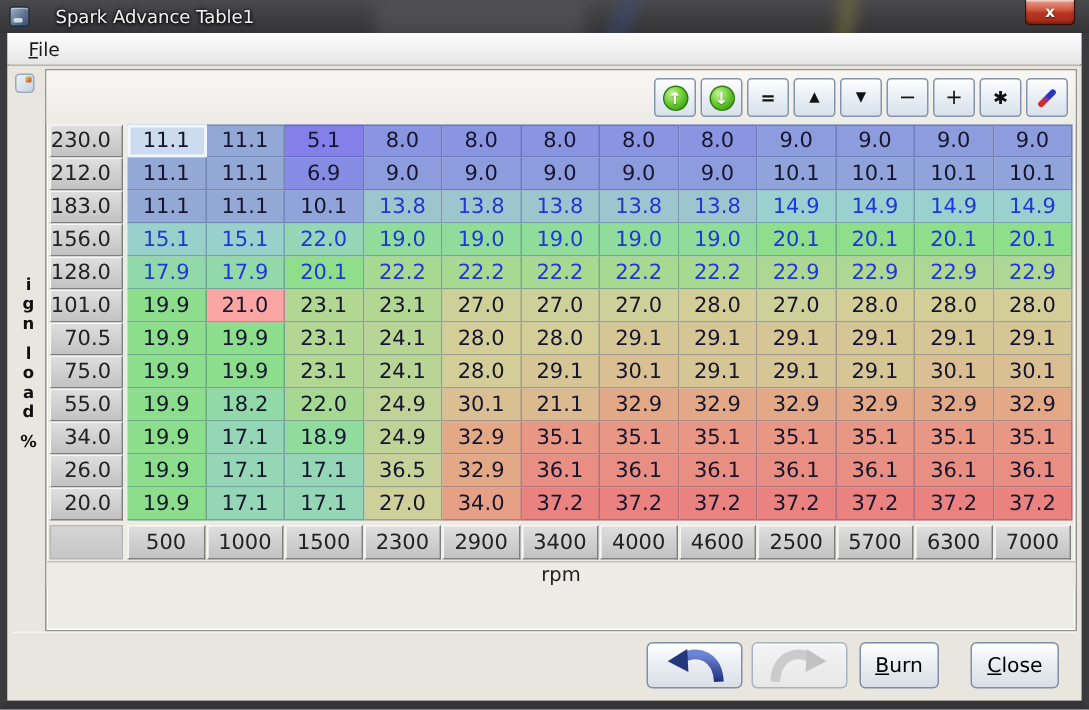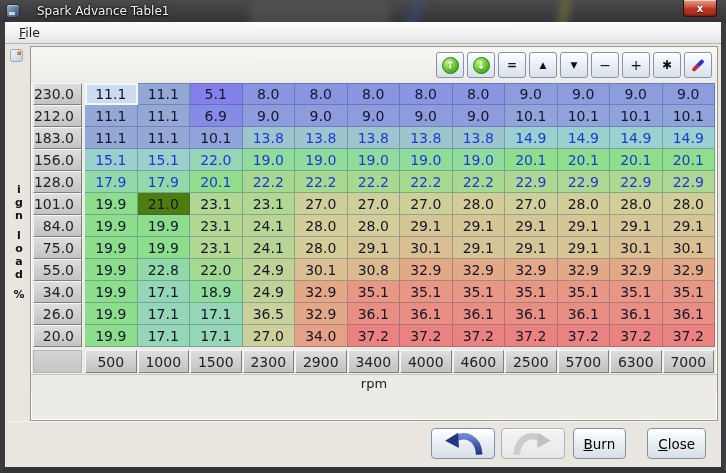--- a/index.html
+++ b/index.html
@@ -237,32 +237,32 @@
             <div class="cell changed" style="background: rgb(167, 217, 145);">22.2</div>
             <div class="cell changed" style="background: rgb(167, 217, 145);">22.2</div>
             <div class="cell changed" style="background: rgb(167, 217, 145);">22.2</div>
             <div class="cell changed" style="background: rgb(167, 217, 145);">22.2</div>
             <div class="cell changed" style="background: rgb(174, 215, 147);">22.9</div>
             <div class="cell changed" style="background: rgb(174, 215, 147);">22.9</div>
             <div class="cell changed" style="background: rgb(174, 215, 147);">22.9</div>
             <div class="cell changed" style="background: rgb(174, 215, 147);">22.9</div>
             <div class="hcell row-h">101.0</div>
             <div class="cell" style="background: rgb(140, 222, 140);">19.9</div>
-            <div class="cell" style="background: #4d7c0f;">21.0</div>
+            <div class="cell" style="background: #fca5a5;">21.0</div>
             <div class="cell" style="background: rgb(177, 215, 147);">23.1</div>
             <div class="cell" style="background: rgb(177, 215, 147);">23.1</div>
             <div class="cell" style="background: rgb(206, 208, 154);">27.0</div>
             <div class="cell" style="background: rgb(206, 208, 154);">27.0</div>
             <div class="cell" style="background: rgb(206, 208, 154);">27.0</div>
             <div class="cell" style="background: rgb(211, 205, 151);">28.0</div>
             <div class="cell" style="background: rgb(206, 208, 154);">27.0</div>
             <div class="cell" style="background: rgb(211, 205, 151);">28.0</div>
             <div class="cell" style="background: rgb(211, 205, 151);">28.0</div>
             <div class="cell" style="background: rgb(211, 205, 151);">28.0</div>
-            <div class="hcell row-h">84.0</div>
+            <div class="hcell row-h">70.5</div>
             <div class="cell" style="background: rgb(140, 222, 140);">19.9</div>
             <div class="cell" style="background: rgb(140, 222, 140);">19.9</div>
             <div class="cell" style="background: rgb(177, 215, 147);">23.1</div>
             <div class="cell" style="background: rgb(185, 213, 149);">24.1</div>
             <div class="cell" style="background: rgb(211, 205, 151);">28.0</div>
             <div class="cell" style="background: rgb(211, 205, 151);">28.0</div>
             <div class="cell" style="background: rgb(214, 198, 149);">29.1</div>
             <div class="cell" style="background: rgb(214, 198, 149);">29.1</div>
             <div class="cell" style="background: rgb(214, 198, 149);">29.1</div>
             <div class="cell" style="background: rgb(214, 198, 149);">29.1</div>
@@ -276,25 +276,25 @@
             <div class="cell" style="background: rgb(211, 205, 151);">28.0</div>
             <div class="cell" style="background: rgb(214, 198, 149);">29.1</div>
             <div class="cell" style="background: rgb(217, 191, 146);">30.1</div>
             <div class="cell" style="background: rgb(214, 198, 149);">29.1</div>
             <div class="cell" style="background: rgb(214, 198, 149);">29.1</div>
             <div class="cell" style="background: rgb(214, 198, 149);">29.1</div>
             <div class="cell" style="background: rgb(217, 191, 146);">30.1</div>
             <div class="cell" style="background: rgb(217, 191, 146);">30.1</div>
             <div class="hcell row-h">55.0</div>
             <div class="cell" style="background: rgb(140, 222, 140);">19.9</div>
-            <div class="cell" style="background: rgb(145, 217, 167);">22.8</div>
+            <div class="cell" style="background: rgb(145, 217, 167);">18.2</div>
             <div class="cell" style="background: rgb(165, 217, 145);">22.0</div>
             <div class="cell" style="background: rgb(191, 211, 151);">24.9</div>
             <div class="cell" style="background: rgb(217, 191, 146);">30.1</div>
-            <div class="cell" style="background: rgb(220, 186, 143);">30.8</div>
+            <div class="cell" style="background: rgb(220, 186, 143);">21.1</div>
             <div class="cell" style="background: rgb(227, 169, 135);">32.9</div>
             <div class="cell" style="background: rgb(227, 169, 135);">32.9</div>
             <div class="cell" style="background: rgb(227, 169, 135);">32.9</div>
             <div class="cell" style="background: rgb(227, 169, 135);">32.9</div>
             <div class="cell" style="background: rgb(227, 169, 135);">32.9</div>
             <div class="cell" style="background: rgb(227, 169, 135);">32.9</div>
             <div class="hcell row-h">34.0</div>
             <div class="cell" style="background: rgb(140, 222, 140);">19.9</div>
             <div class="cell" style="background: rgb(148, 214, 181);">17.1</div>
             <div class="cell" style="background: rgb(143, 220, 157);">18.9</div>

